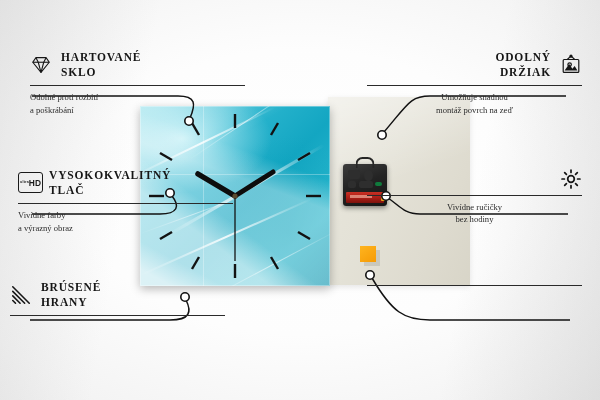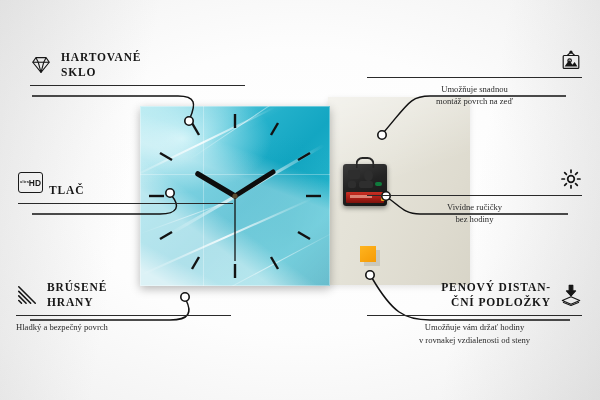--- a/index.html
+++ b/index.html
@@ -88,21 +88,21 @@
     font-family:"Liberation Serif", serif;
     font-size:8.6px;color:#2b2b2b;line-height:1.42;
   }
   .feat.right .desc{text-align:center;}
   .ico{flex:0 0 auto;width:22px;height:22px;display:block;}
   .ico svg{display:block;width:22px;height:22px;}
 
   
   #f-glass {left:18px; top:50px;margin-left:12px;}
   #f-print {left:18px; top:168px;}
-  #f-edges {left:16px; top:280px;}
+  #f-edges {left:10px; top:280px;}
   #f-holder{left:367px; top:50px;}
   #f-quiet {left:367px; top:168px;}
   #f-foam  {left:367px; top:280px;}
 
   .hd-badge{
     width:23px;height:19px;border:1.4px solid #1a1a1a;border-radius:3px;
     display:flex;align-items:center;justify-content:center;line-height:1;
   }
   .hd-badge .u{font-size:3.6px;font-weight:bold;letter-spacing:.2px;font-family:"Liberation Sans",sans-serif;color:#1a1a1a;}
   .hd-badge .h{font-size:8.4px;font-weight:bold;font-family:"Liberation Sans",sans-serif;color:#1a1a1a;margin-top:.5px;}
@@ -188,53 +188,55 @@
         <svg viewBox="0 0 24 24" fill="none" stroke="#161616" stroke-width="1.2" stroke-linejoin="round">
           <path d="M3 9 L12 20 L21 9 L17.5 4 L6.5 4 Z"></path>
           <path d="M3 9 H21"></path>
             <path d="M6.5 4 L9 9 L12 20"></path>
             <path d="M17.5 4 L15 9 L12 20"></path>
         </svg>
       </span>
       <span class="title"><span>HARTOVANÉ</span><br><span>SKLO</span></span>
     </div>
     <div class="rule"></div>
+    <div class="desc"><span>Odolné proti rozbití</span><br><span>a poškrábání</span></div>
   </div>
 
   <div class="feat left" id="f-print">
     <div class="head">
       <span class="ico">
         <span class="hd-badge">
           <span class="u">ultra</span>
           <span class="h">HD</span>
         </span>
       </span>
-      <span class="title"><br><span>TLAČ</span></span>
-    </div>
-    <div class="rule"></div>
+      <span class="title"><span>VYSOKOKVALITNÝ</span><br><span>TLAČ</span></span>
+    </div>
+    <div class="rule"></div>
+    <div class="desc"><span>Vivídne farby</span><br><span>a výrazný obraz</span></div>
   </div>
 
   <div class="feat left" id="f-edges">
     <div class="head">
       <span class="ico">
         <svg viewBox="0 0 24 24" stroke="#161616" stroke-width="1.7" fill="none" stroke-linecap="round">
           <path d="M3 3 L21 21"></path>
             <path d="M3 8 L16 21"></path>
             <path d="M3 13 L11 21"></path>
             <path d="M3 18 L6 21"></path>
         </svg>
       </span>
       <span class="title"><span>BRÚSENÉ</span><br><span>HRANY</span></span>
     </div>
     <div class="rule"></div>
-    <div class="desc"><span>Hladký a bezpečný povrch</span></div>
   </div>
 
   <div class="feat right" id="f-holder">
     <div class="head">
+      <span class="title"><span>ODOLNÝ</span><br><span>DRŽIAK</span></span>
       <span class="ico">
         <svg viewBox="0 0 24 24" fill="none" stroke="#161616" stroke-width="1.3" stroke-linejoin="round">
           <path d="M12 2 L8 6 M12 2 L16 6"></path>
             <circle cx="12" cy="2.4" r="1.1" fill="#161616"></circle>
           <rect x="3.5" y="6" width="17" height="14" rx="1"></rect>
           <path d="M5 18 L10 11 L13.5 16 L16 13 L19 18 Z" fill="#161616" stroke="none"></path>
           <circle cx="10.5" cy="11.5" r="1.9"></circle>
         </svg>
       </span>
     </div>
@@ -249,27 +251,16 @@
           <circle cx="12" cy="12" r="3.6"></circle>
           <path d="M12 2.2 v2.6 M12 19.2 v2.6 M2.2 12 h2.6 M19.2 12 h2.6 M5.1 5.1 l1.9 1.9 M17 17 l1.9 1.9 M18.9 5.1 L17 7 M7 17 l-1.9 1.9"></path>
         </svg>
       </span>
     </div>
     <div class="rule"></div>
     <div class="desc"><span>Vivídne ručičky</span><br><span>bez hodiny</span></div>
   </div>
 
   <div class="feat right" id="f-foam">
-    <div class="head">
-      <span class="title"><span>PENOVÝ DISTAN-</span><br><span>ČNÍ PODLOŽKY</span></span>
-      <span class="ico">
-        <svg viewBox="0 0 24 24" fill="none" stroke="#161616" stroke-width="1.2" stroke-linejoin="round">
-          <path d="M10 1.5 h4 v6 h3 L12 13 L7 7.5 h3 Z" fill="#161616"></path>
-          <path d="M12 14 L21.5 18 L12 22 L2.5 18 Z"></path>
-          <path d="M3.2 20 L12 23.4 L20.8 20"></path>
-        </svg>
-      </span>
-    </div>
-    <div class="rule"></div>
-    <div class="desc"><span>Umožňuje vám držať hodiny</span><br><span>v rovnakej vzdialenosti od steny</span></div>
+    <div class="rule"></div>
   </div>
 
 </div>
 
 </body></html>

